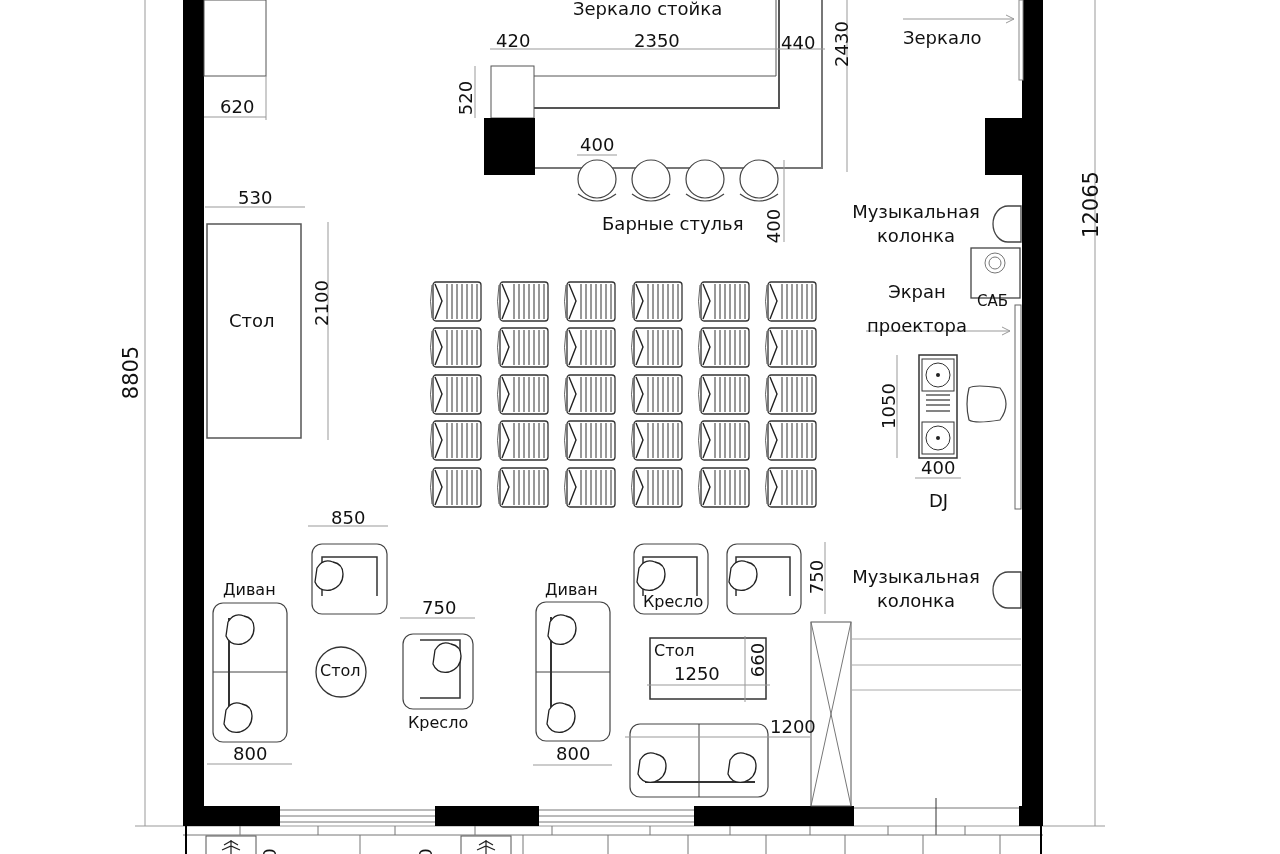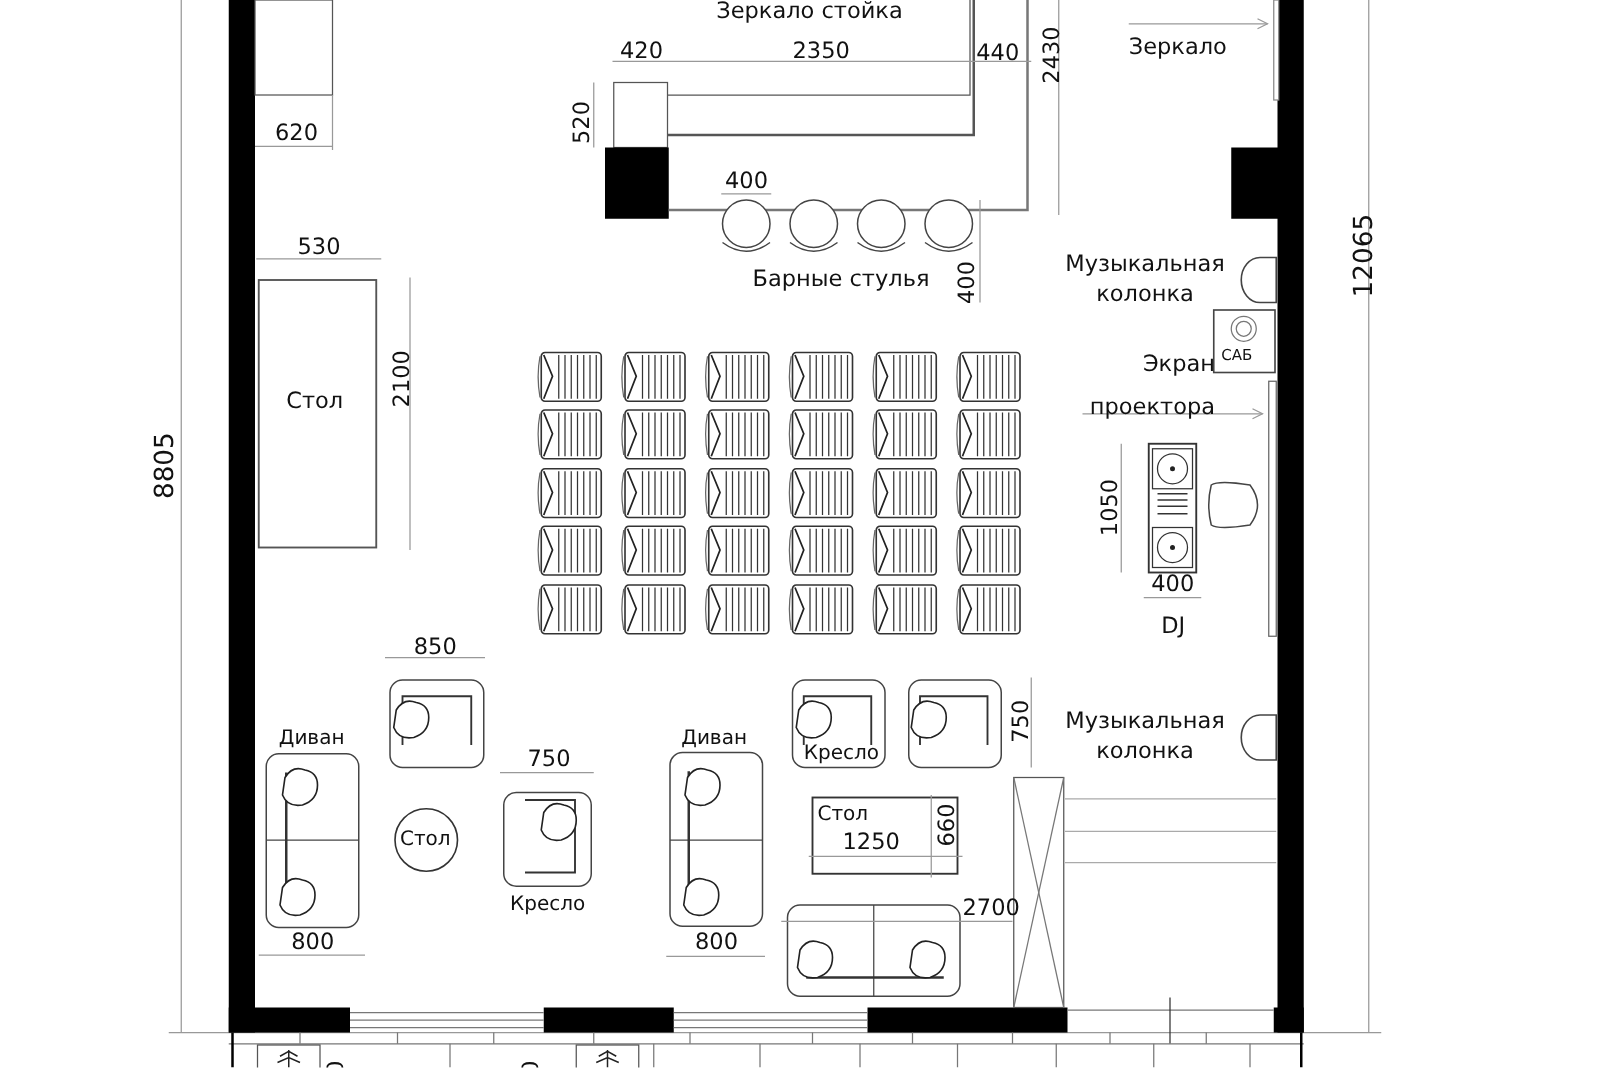--- a/index.html
+++ b/index.html
@@ -248,22 +248,22 @@
 <div class="lbl" style="left:602px;top:215px;">Барные стулья</div>
 
 <div class="lbl" style="left:238px;top:189px;">530</div>
 <div class="lbl rot" style="left:299px;top:294px;">2100</div>
 <div class="lbl" style="left:229px;top:312px;">Стол</div>
 
 <div class="lbl center" style="left:852px;top:203px;width:128px;">
   <div>Музыкальная</div>
   <div style="margin-top:6px;">колонка</div>
 </div>
-<div class="lbl" style="left:977px;top:278px;font-size:12px;">САБ</div>
-<div class="lbl center" style="left:862px;top:283px;width:110px;text-align:right;">
+<div class="lbl" style="left:977px;top:294px;font-size:15px;">САБ</div>
+<div class="lbl center" style="left:862px;top:283px;width:110px;">
   <div>Экран</div>
   <div style="margin-top:16px;">проектора</div>
 </div>
 <div class="lbl rot" style="left:866px;top:397px;">1050</div>
 <div class="lbl" style="left:921px;top:459px;">400</div>
 <div class="lbl" style="left:929px;top:492px;">DJ</div>
 
 <div class="lbl center" style="left:852px;top:568px;width:128px;">
   <div>Музыкальная</div>
   <div style="margin-top:6px;">колонка</div>
@@ -275,17 +275,17 @@
 <div class="lbl" style="left:422px;top:599px;">750</div>
 <div class="lbl sm" style="left:408px;top:715px;">Кресло</div>
 <div class="lbl" style="left:233px;top:745px;">800</div>
 
 <div class="lbl sm" style="left:545px;top:582px;">Диван</div>
 <div class="lbl sm" style="left:643px;top:594px;">Кресло</div>
 <div class="lbl rot" style="left:800px;top:568px;">750</div>
 <div class="lbl sm" style="left:654px;top:643px;">Стол</div>
 <div class="lbl" style="left:674px;top:665px;">1250</div>
 <div class="lbl rot" style="left:741px;top:651px;">660</div>
-<div class="lbl" style="left:770px;top:718px;">2700</div>
+<div class="lbl" style="left:770px;top:718px;">1200</div>
 <div class="lbl" style="left:556px;top:745px;">800</div>
 
 <div class="lbl rot" style="left:264px;top:845px;">0</div>
 <div class="lbl rot" style="left:420px;top:845px;">0</div>
 
 </body></html>

